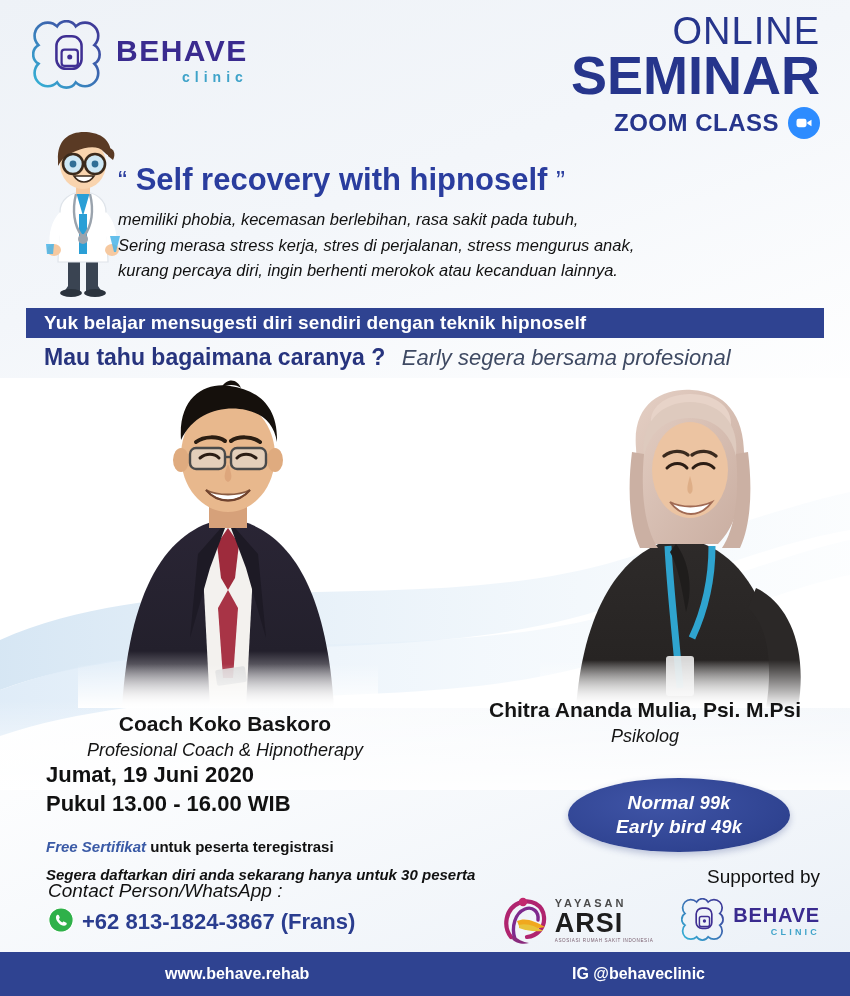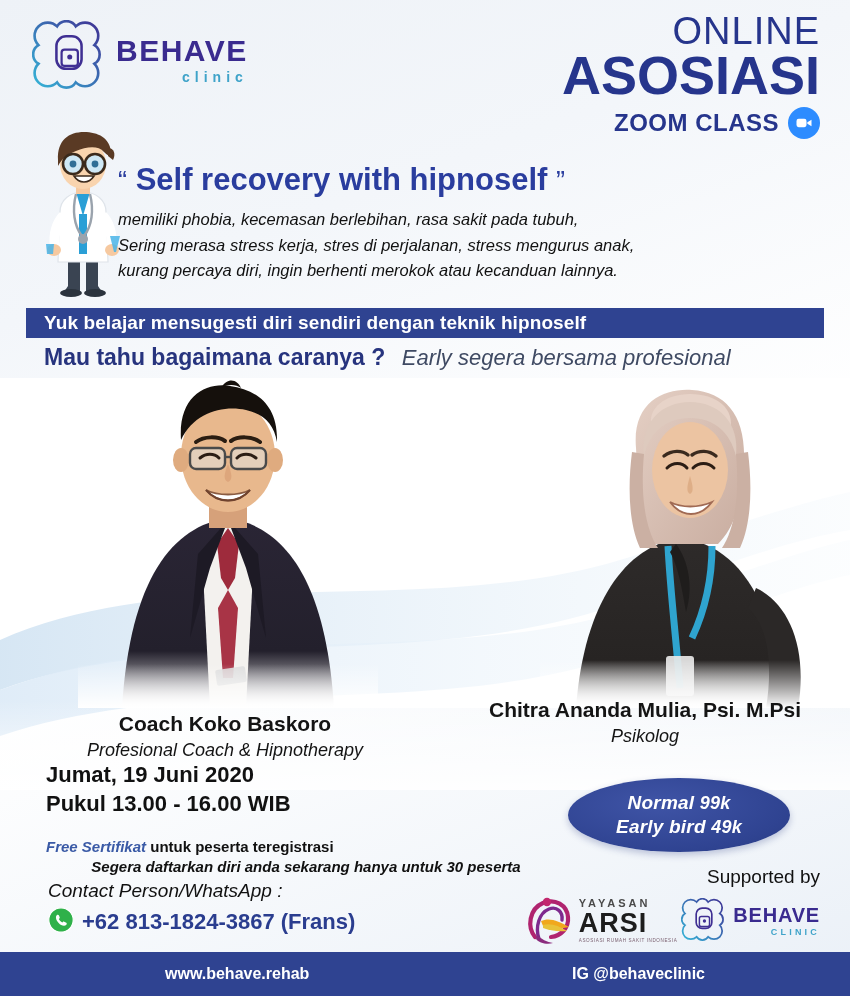--- a/index.html
+++ b/index.html
@@ -231,22 +231,21 @@
   }
   .d-cert .hl {
     color: #3a5aa6;
     font-style: italic;
   }
   .d-note {
     font-size: 15px;
     font-style: italic;
     font-weight: bold;
     color: #111;
-    margin-top: 1px;
-    text-align: center;
+    margin-top: 9px;
   }
 
   
   .price-badge {
     position: absolute;
     left: 568px; top: 778px;
     width: 222px; height: 74px;
     border-radius: 50%;
     background: radial-gradient(ellipse at 40% 35%, #3f54a6 0%, #2f4391 70%, #283a80 100%);
     box-shadow: 0 3px 7px rgba(40,58,128,0.28);
@@ -298,21 +297,21 @@
   }
   .sup-label {
     font-size: 19px;
     color: #111;
     line-height: 1.2;
   }
   .sup-logos {
     display: flex;
     align-items: center;
     justify-content: flex-end;
-    gap: 4px;
+    gap: 28px;
     margin-top: 6px;
   }
   .arsi-logo { display: flex; align-items: center; gap: 4px; }
   .arsi-type { display: flex; flex-direction: column; line-height: 1; text-align: left; }
   .arsi-yayasan {
     font-size: 11px; letter-spacing: 3px; color: #4a4a4a; font-weight: bold;
   }
   .arsi-arsi {
     font-size: 27px; font-weight: bold; color: #1d1d1d; letter-spacing: 1px; margin-top: 1px;
   }
@@ -396,21 +395,21 @@
         <circle cx="51" cy="50" r="3.4" fill="#3f2f93"></circle>
       </svg>
       <div class="logo-type">
         <div class="logo-behave">BEHAVE</div>
         <div class="logo-clinic">clinic</div>
       </div>
     </div>
 
     <div class="header-right">
       <div class="hdr-online">ONLINE</div>
-      <div class="hdr-seminar">ASOSIASI</div>
+      <div class="hdr-seminar">SEMINAR</div>
       <div class="hdr-zoomrow">
         <span class="hdr-zoomclass">ZOOM CLASS</span>
         <span class="zoom-badge">
           <svg width="20" height="20" viewBox="0 0 24 24" aria-hidden="true">
             <rect x="3" y="7" width="12" height="10" rx="2.6" fill="#ffffff"></rect>
             <path d="M16 11.2 L21 8.2 L21 15.8 L16 12.8 Z" fill="#ffffff"></path>
           </svg>
         </span>
       </div>
     </div>

